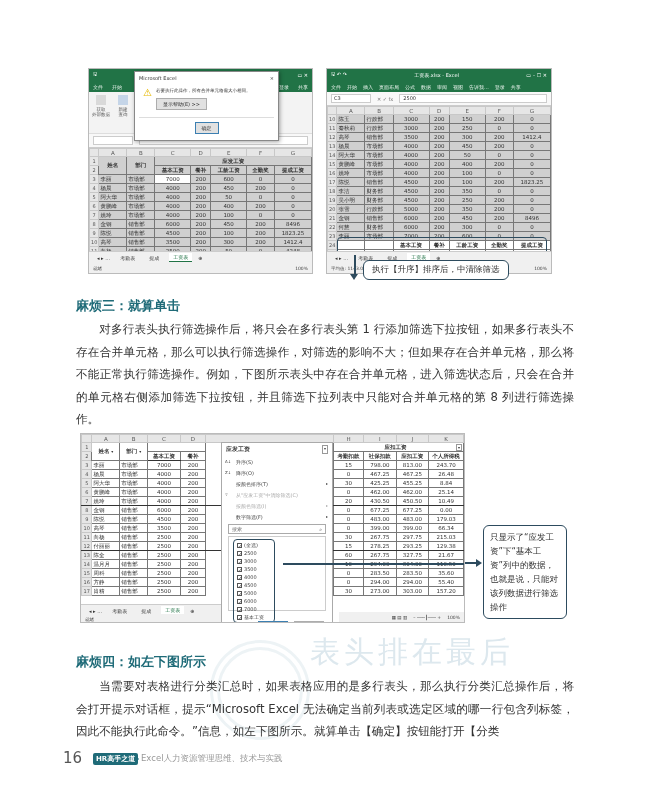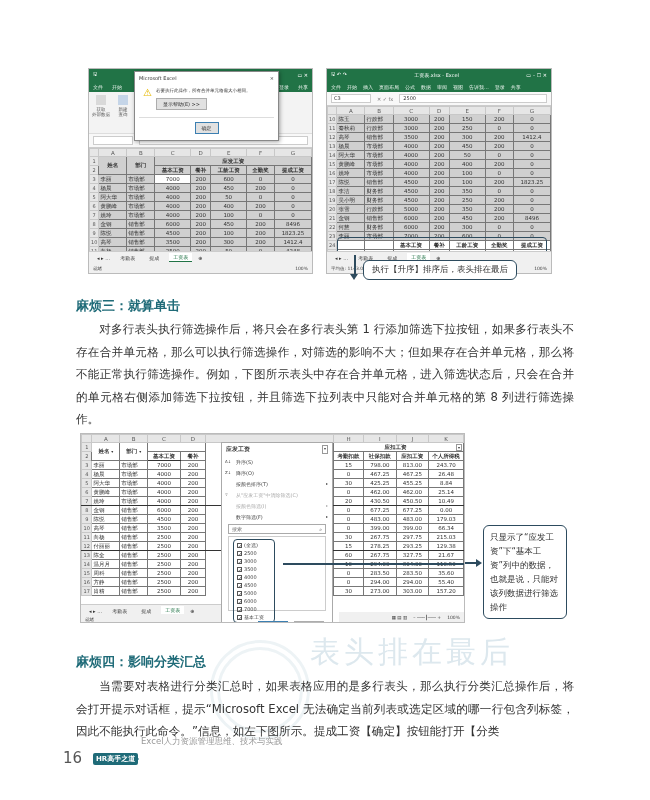--- a/index.html
+++ b/index.html
@@ -433,21 +433,21 @@
     <span>平均值: 1143.075217</span>
     <span>计数: 290</span>
     <span>求和: 262907.3</span>
     <span style="flex:1"></span>
     <span>100%</span>
   </div>
 </div>
 
 <div class="abs" style="left:354px; top:255px; width:1.5px; height:20px; background:#2d4b5e;"></div>
 <div class="abs" style="left:350px; top:274px; width:0; height:0; border-left:4px solid transparent; border-right:4px solid transparent; border-top:6px solid #2d4b5e;"></div>
-<div class="callout" style="left:363px; top:260px; padding:3px 8px; white-space:nowrap;">执行【升序】排序后，表头排在最后</div>
+<div class="callout" style="left:363px; top:260px; padding:3px 8px; white-space:nowrap;">执行【升序】排序后，中清除筛选</div>
 
 <div class="heading" style="left:76px; top:297px;">麻烦三：就算单击</div>
 <div class="para indent" style="left:76px; top:318px; width:498px;">对多行表头执行筛选操作后，将只会在多行表头第 1 行添加筛选下拉按钮，如果多行表头不存在合并单元格，那么可以执行筛选操作，对筛选的影响不大；但如果存在合并单元格，那么将不能正常执行筛选操作。例如，下图所示表头中存在合并单元格，进入筛选状态后，只会在合并的单元格右侧添加筛选下拉按钮，并且筛选下拉列表中只能对合并单元格的第 8 列进行筛选操作。</div>
 
 <div class="xl" style="left:80px; top:433px; width:385px; height:190px;">
   <table class="grid" style="table-layout:fixed;">
     <colgroup>
       <col style="width:9px">
         <col style="width:24px">
         <col style="width:24px">
@@ -775,19 +775,19 @@
     </div>
   </div>
   <div style="position:absolute; left:202px; top:129px; width:183px; height:1.5px; background:#2d4b5e;"></div>
 </div>
 <div class="abs" style="left:465px; top:562px; width:12px; height:1.5px; background:#2d4b5e;"></div>
 <div class="abs" style="left:476px; top:559px; width:0; height:0; border-top:4px solid transparent; border-bottom:4px solid transparent; border-left:6px solid #2d4b5e;"></div>
 <div class="callout" style="left:483px; top:525px; width:84px; padding:4px 6px; line-height:14px; font-size:8.5px;">只显示了“应发工资”下“基本工资”列中的数据，也就是说，只能对该列数据进行筛选操作</div>
 
 <div class="abs" style="left:310px; top:632px; font-size:30px; color:#dde8ee; font-family:'DejaVu Serif', serif; letter-spacing:4px;">表头排在最后</div>
 <div class="abs" style="left:210px; top:640px; width:100px; height:100px; border-radius:50%; border:10px double #e6eef2; opacity:.7;"></div>
-<div class="heading" style="left:76px; top:653px;">麻烦四：影响分类汇总</div>
-<div class="para indent" style="left:76px; top:675px; width:498px;">当需要对表格进行分类汇总时，如果表格应用的是多行表头，那么执行分类汇总操作后，将会打开提示对话框，提示“Microsoft Excel 无法确定当前列表或选定区域的哪一行包含列标签，因此不能执行此命令。”信息，如左下图所示。提成工资【确定】按钮能打开【分类</div>
+<div class="heading" style="left:76px; top:653px;">麻烦四：如左下图所示</div>
+<div class="para indent" style="left:76px; top:675px; width:498px;">当需要对表格进行分类汇总时，如果表格应用的是多行表头，那么执行分类汇总操作后，将会打开提示对话框，提示“Microsoft Excel 无法确定当前列表或选定区域的哪一行包含列标签，因此不能执行此命令。”信息，如左下图所示。就算单击【确定】按钮能打开【分类</div>
 
 <div class="abs" style="left:63px; top:749px; font-size:15px; color:#555;">16</div>
 <div class="abs" style="left:93px; top:753px; font-size:7px; color:#fff; background:#1f6b78; padding:1px 3px; border-radius:2px; font-weight:bold;">HR高手之道</div>
 <div class="abs" style="left:135px; top:755px; width:0; height:0; border-top:4px solid transparent; border-bottom:4px solid transparent; border-left:4px solid #1f6b78;"></div>
-<div class="abs" style="left:141px; top:736px; font-size:8.5px; color:#999;">Excel人力资源管理思维、技术与实践</div>
+<div class="abs" style="left:141px; top:753px; font-size:8.5px; color:#999;">Excel人力资源管理思维、技术与实践</div>
 
 </body></html>

